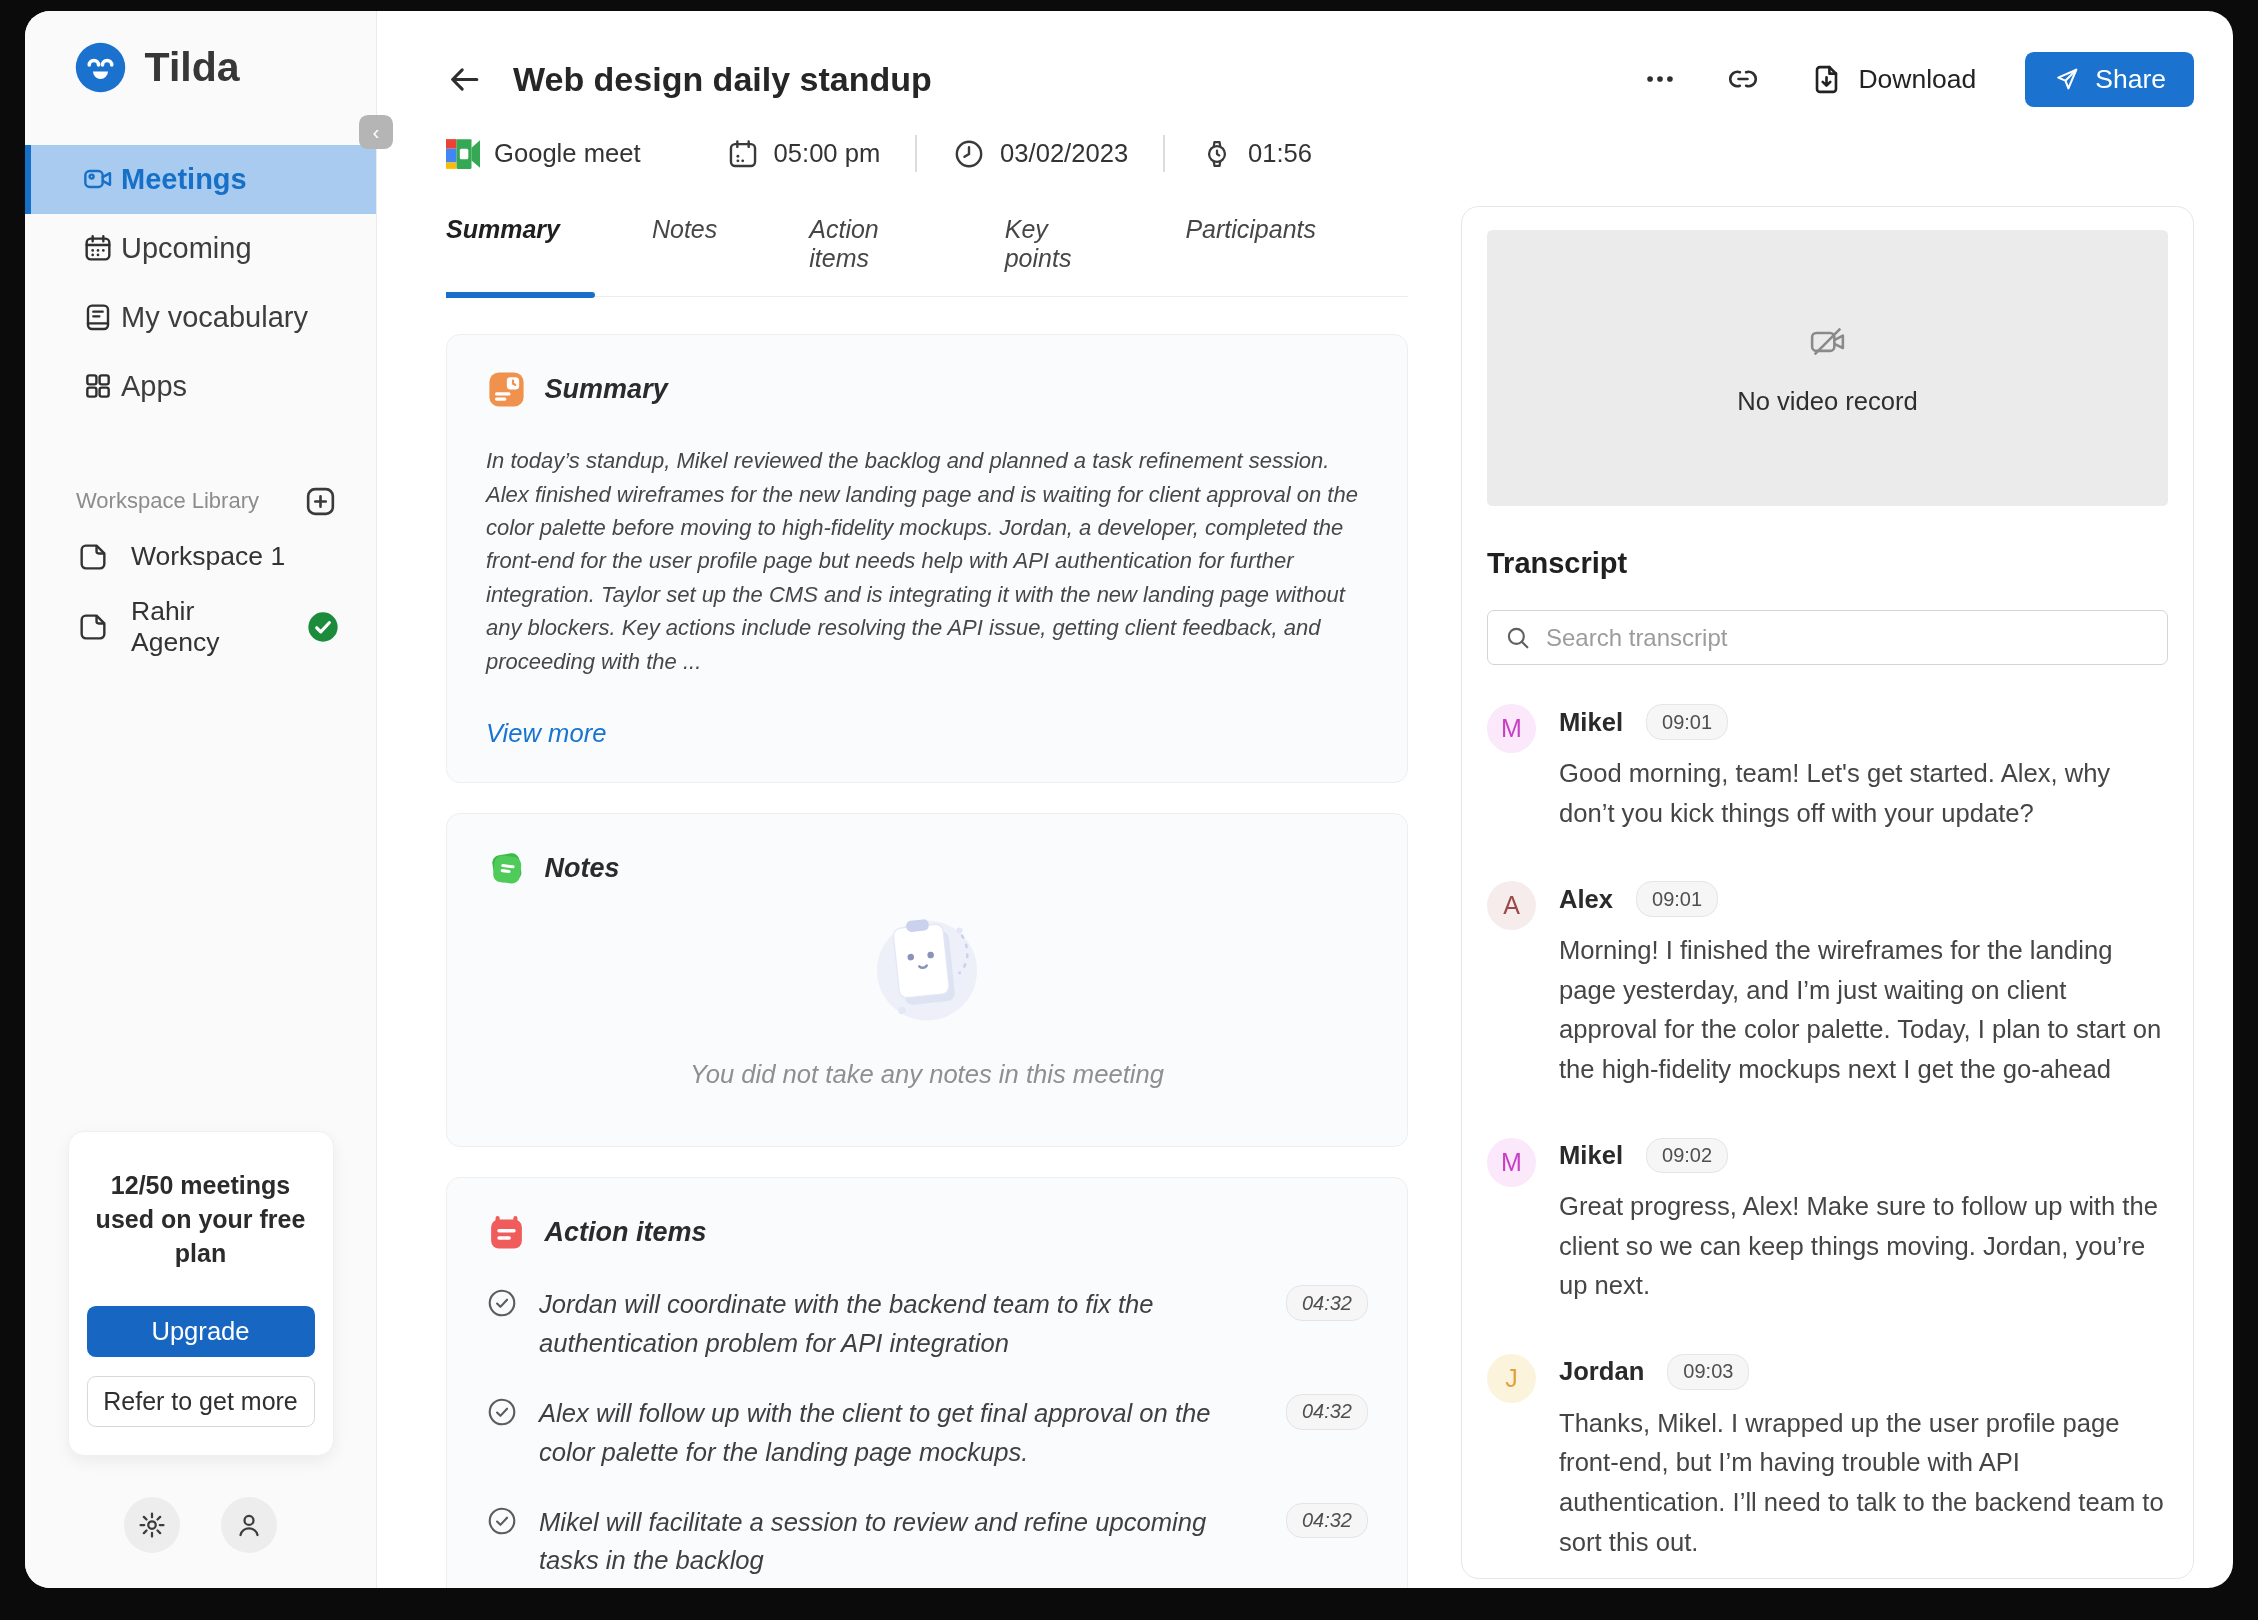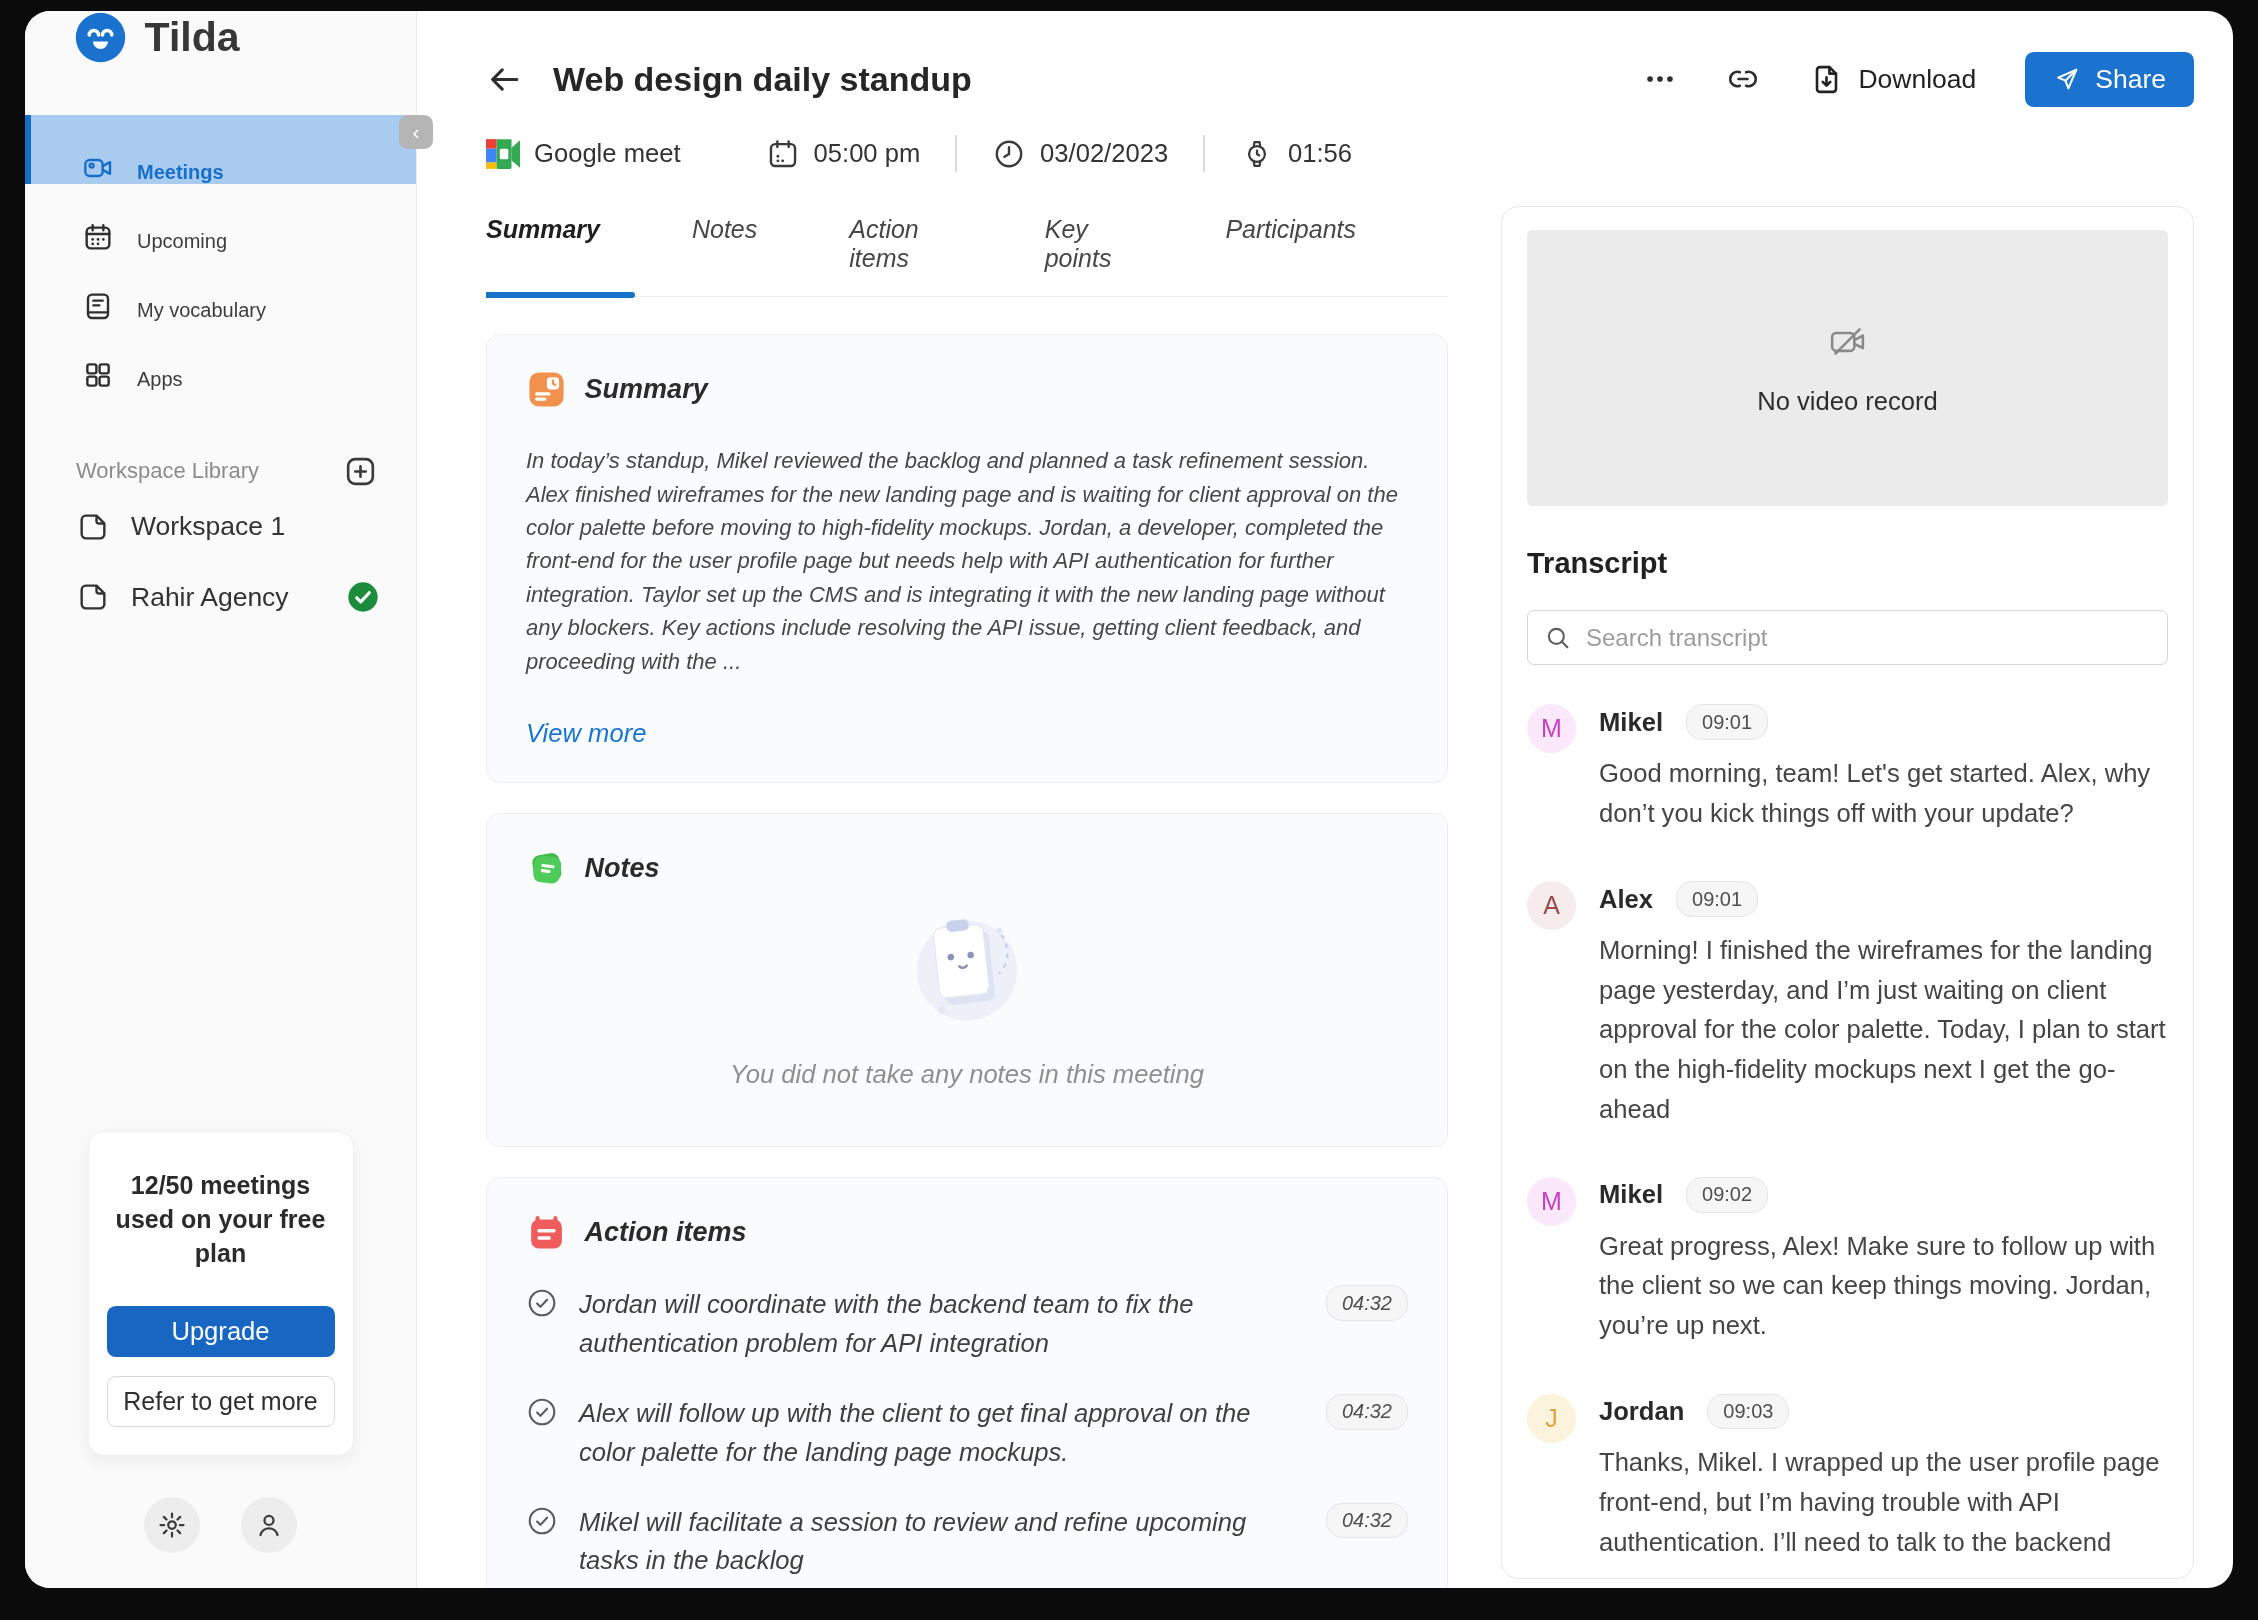--- a/index.html
+++ b/index.html
@@ -5,31 +5,31 @@
   * { margin:0; padding:0; box-sizing:border-box; }
   html,body { width:2258px; height:1621px; overflow:hidden; background:#0b0b0b;
     font-family:"Liberation Sans","DejaVu Sans",sans-serif; }
   button { font-family:inherit; cursor:pointer; background:none; border:0; }
   [data-interactable="true"] { cursor:pointer; }
 
   .window { position:absolute; top:10.6px; left:25px; right:25px; bottom:32px;
     background:#fff; border-radius:25px; overflow:hidden; display:flex; }
 
   
-  .sidebar { width:392px; flex:none; background:#FAFAFB; border-right:1.8px solid #EAEAEC;
-    display:flex; flex-direction:column; position:relative; }
+  .sidebar { width:352px; flex:none; background:#FAFAFB; border-right:1.8px solid #EAEAEC;
+    display:flex; flex-direction:column; padding-top:30px; position:relative; }
   .logo-row { display:flex; align-items:center; gap:17.6px; padding-left:49px; }
   .logo-badge { width:53px; height:53px; flex:none; }
   .logo-text { font-size:41px; font-weight:700; color:#373737; }
   .collapse-btn { position:absolute; top:104px; right:-17px; width:34px; height:34px;
     border-radius:8.8px; background:#B5B5B5; color:#fff; font-size:21px; z-index:5;
     display:flex; align-items:center; justify-content:center; line-height:1; }
   .nav { margin-top:51px; display:flex; flex-direction:column; }
-  .nav-item { display:flex; align-items:flex-end; gap:23px; height:69px; padding-left:51px;
-    font-size:20px; color:#3D3D3D; border-left:6.2px solid transparent; }
+  .nav-item { display:flex; align-items:center; gap:7px; height:69px; padding-left:51px;
+    font-size:29px; color:#3D3D3D; border-left:6.2px solid transparent; }
   .nav-item .nicon { width:32px; height:32px; color:#2F2F2F; flex:none; }
   .nav-item.active { background:#A9CBEF; border-left-color:#1770C8; color:#1770C8; font-weight:600; }
   .nav-item.active .nicon { color:#1770C8; }
   .ws-head { margin-top:62px; display:flex; align-items:center; padding:0 37px 0 51px; }
   .ws-label { font-size:22px; color:#8C8C8C; flex:1; }
   .plus-btn { width:37px; height:37px; color:#3A3A3A; }
   .ws-item { display:flex; align-items:center; gap:21px; height:67px; padding:0 37px 0 51px;
     font-size:26.5px; color:#333; margin-top:3.5px; }
   .ws-item .nicon { width:34px; height:34px; color:#333; flex:none; }
   .ws-check { margin-left:auto; width:32px; height:32px; flex:none; }

